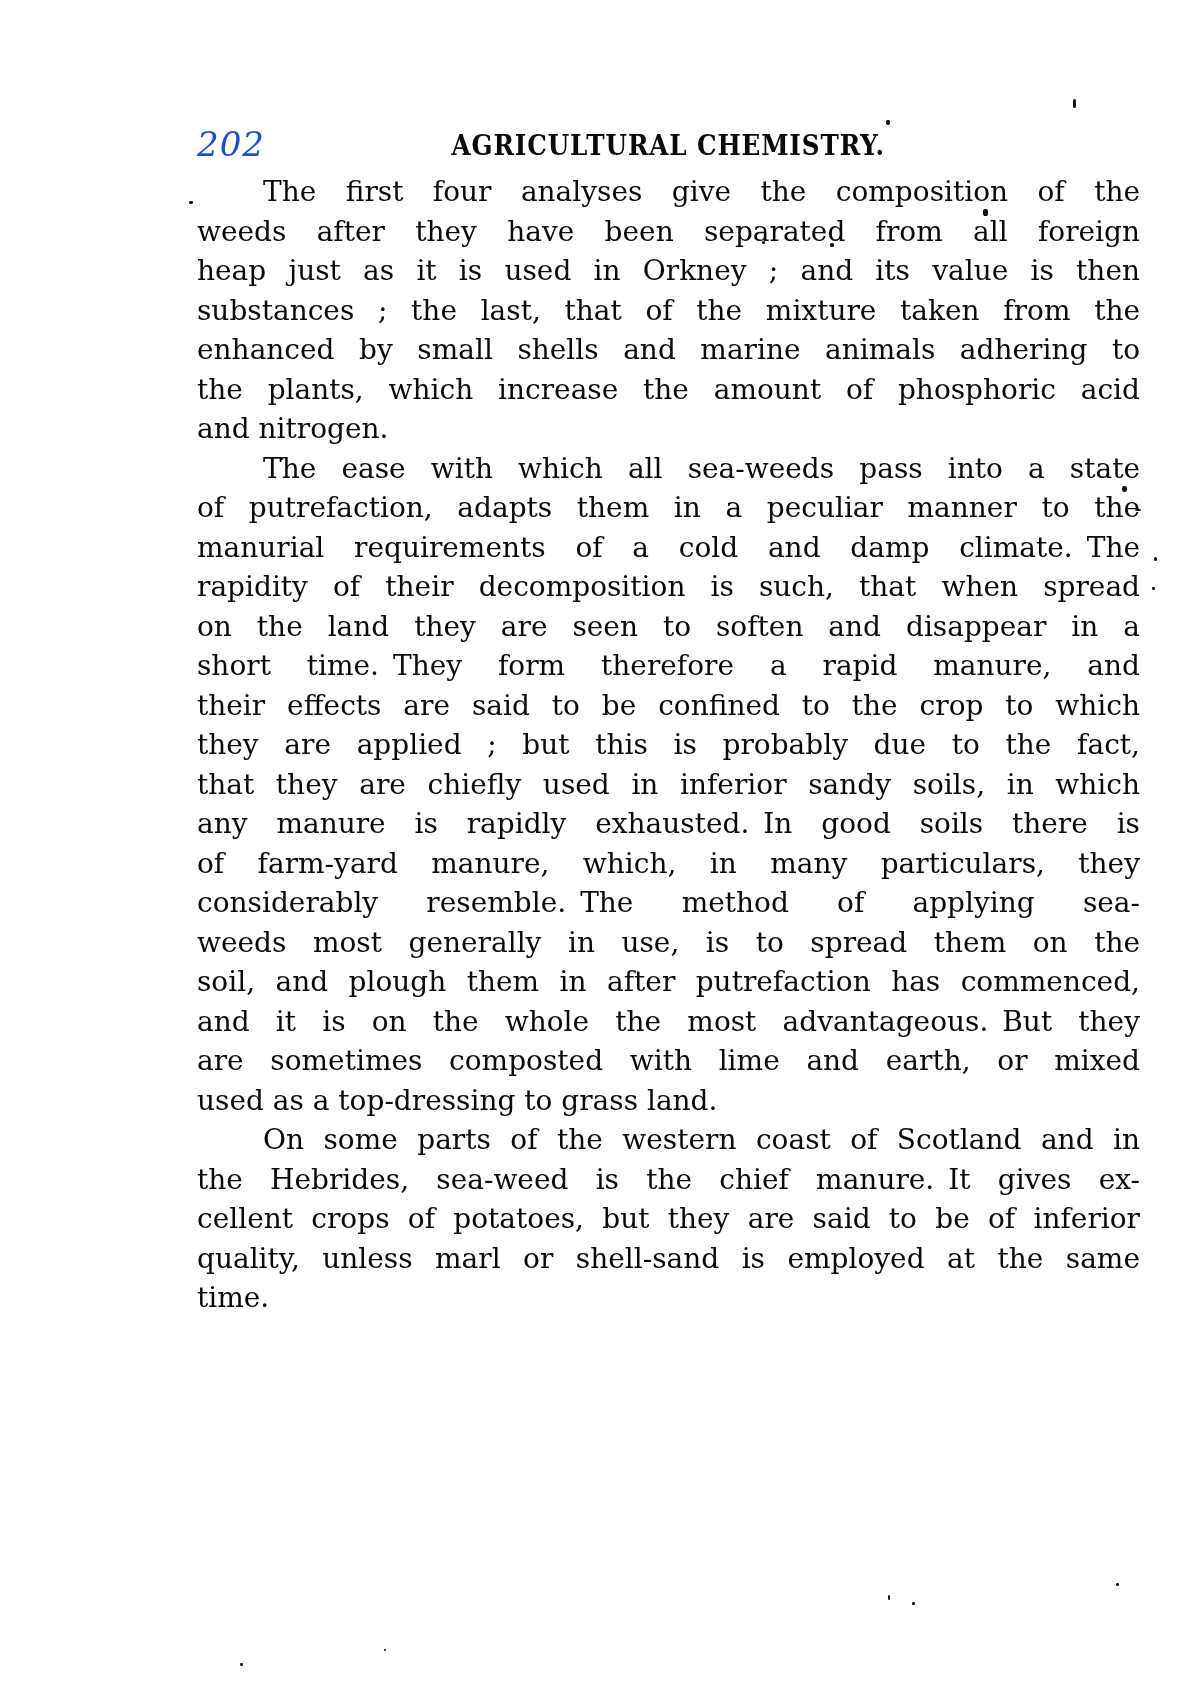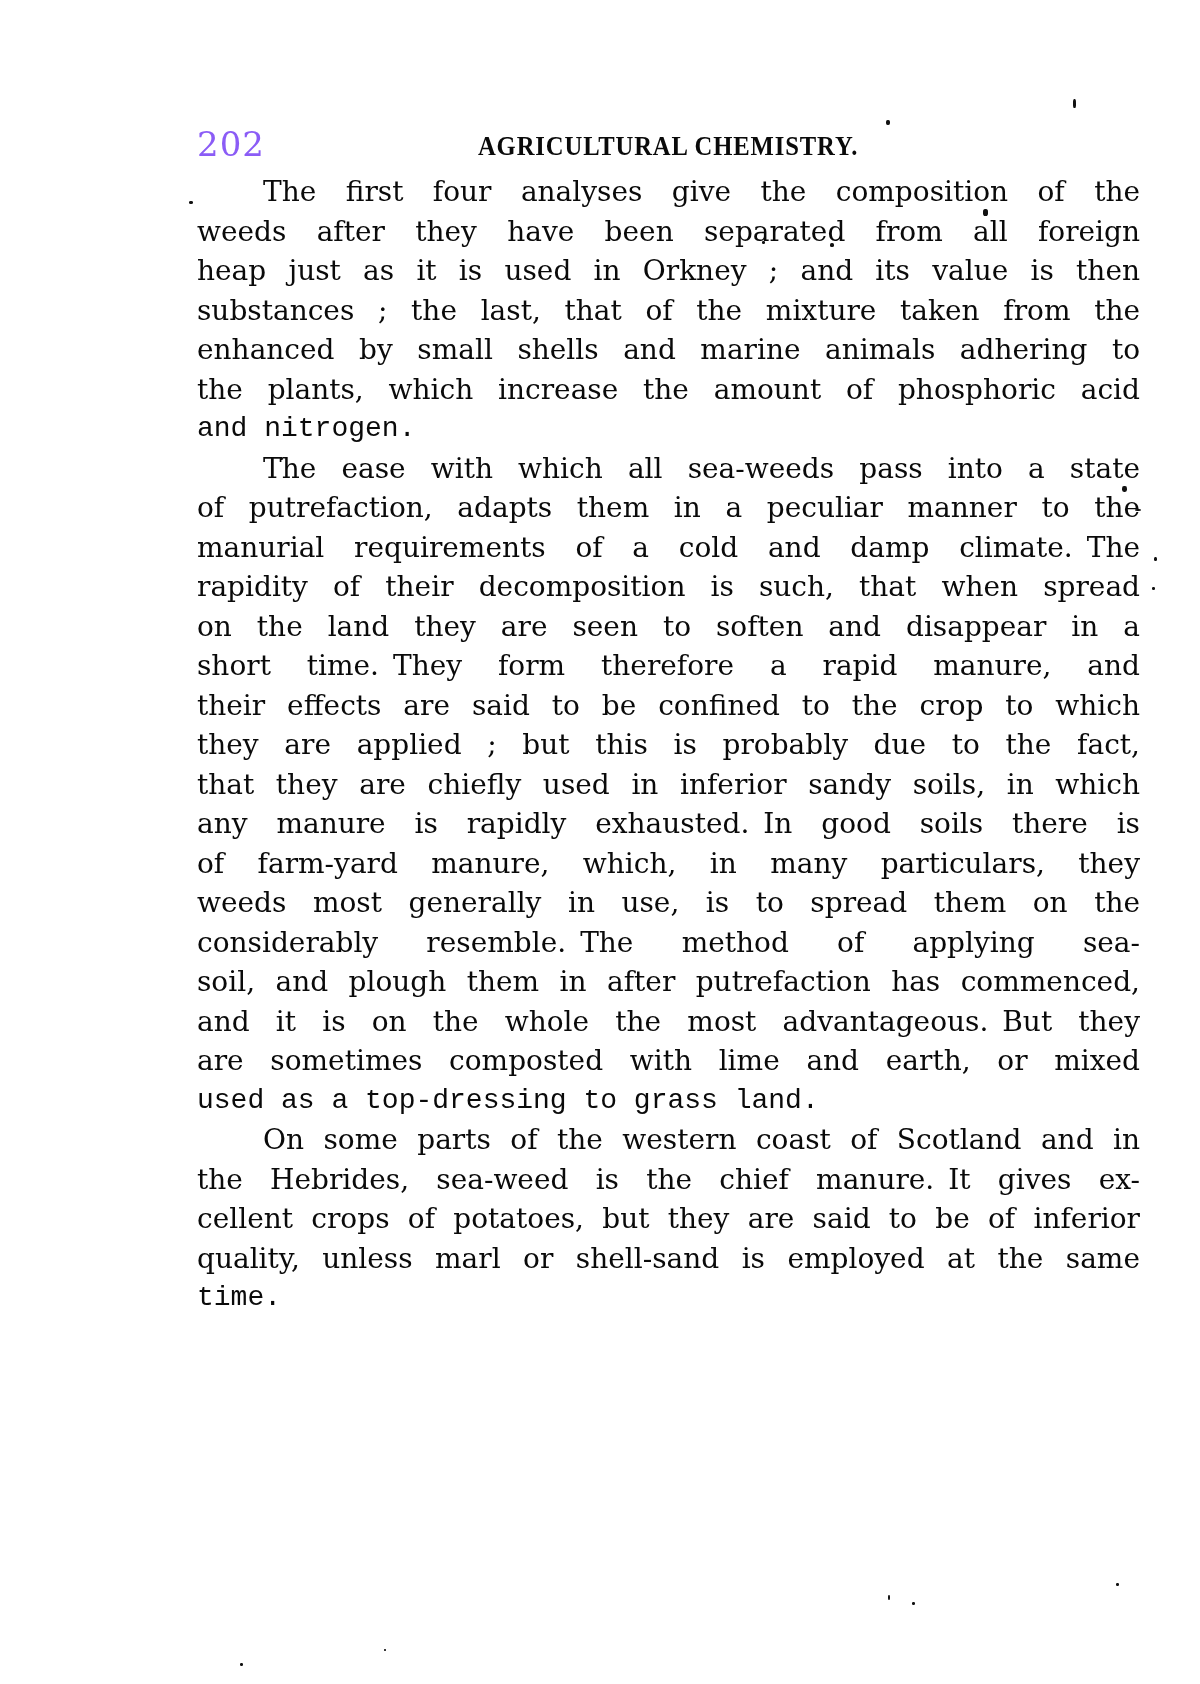--- a/index.html
+++ b/index.html
@@ -12,29 +12,29 @@
     font-family: "DejaVu Serif", serif;
     color: #0a0a0a;
   }
   .page-number {
     position: absolute;
     left: 197px;
     top: 126px;
     font-size: 34px;
     line-height: 36px;
     letter-spacing: 1px;
-    color: #8b5cf6;
+    color: #1d4ed8;
+    font-style: italic;
   }
   .running-header-wrap {
     position: absolute;
     left: 197px;
     top: 131px;
     width: 943px;
     text-align: center;
-    font-family: Liberation Serif, serif;
   }
   .running-header {
     display: inline-block;
     font-size: 28px;
     line-height: 30px;
     font-weight: bold;
     letter-spacing: 1px;
     transform: scaleX(0.88);
     transform-origin: center;
     white-space: nowrap;
@@ -50,21 +50,21 @@
     font-size: 28px;
     line-height: 39.5px;
     height: 39.5px;
     text-align: justify;
     text-align-last: justify;
     text-justify: inter-word;
     white-space: normal;
     overflow: visible;
   }
   .text-line.indent { text-indent: 66px; }
-  .text-line.para-end { text-align-last: left; font-family: Liberation Mono, monospace; }
+  .text-line.para-end { text-align-last: left; }
   .italic { font-style: italic; }
   .speck {
     position: absolute;
     background: #111111;
     border-radius: 40%;
   }
 </style>
 </head>
 <body>
 
@@ -85,22 +85,22 @@
       <div class="text-line">of putrefaction, adapts them in a peculiar manner to the</div>
       <div class="text-line">manurial requirements of a cold and damp climate. The</div>
       <div class="text-line">rapidity of their decomposition is such, that when spread</div>
       <div class="text-line">on the land they are seen to soften and disappear in a</div>
       <div class="text-line">short time. They form therefore a rapid manure, and</div>
       <div class="text-line">their effects are said to be confined to the crop to which</div>
       <div class="text-line">they are applied ; but this is probably due to the fact,</div>
       <div class="text-line">that they are chiefly used in inferior sandy soils, in which</div>
       <div class="text-line">any manure is rapidly exhausted. In good soils there is</div>
       <div class="text-line">of farm-yard manure, which, in many particulars, they</div>
+      <div class="text-line">considerably resemble. The method of applying sea-</div>
       <div class="text-line">weeds most generally in use, is to spread them on the</div>
-      <div class="text-line">considerably resemble. The method of applying sea-</div>
       <div class="text-line">soil, and plough them in after putrefaction has commenced,</div>
       <div class="text-line">and it is on the whole the most advantageous. But they</div>
       <div class="text-line">are sometimes composted with lime and earth, or mixed</div>
       <div class="text-line para-end">used as a top-dressing to grass land.</div>
       <div class="text-line indent">On some parts of the western coast of Scotland and in</div>
       <div class="text-line">the Hebrides, sea-weed is the chief manure. It gives ex-</div>
       <div class="text-line">cellent crops of potatoes, but they are said to be of inferior</div>
       <div class="text-line">quality, unless marl or shell-sand is employed at the same</div>
       <div class="text-line para-end">time.</div>
     </div>

